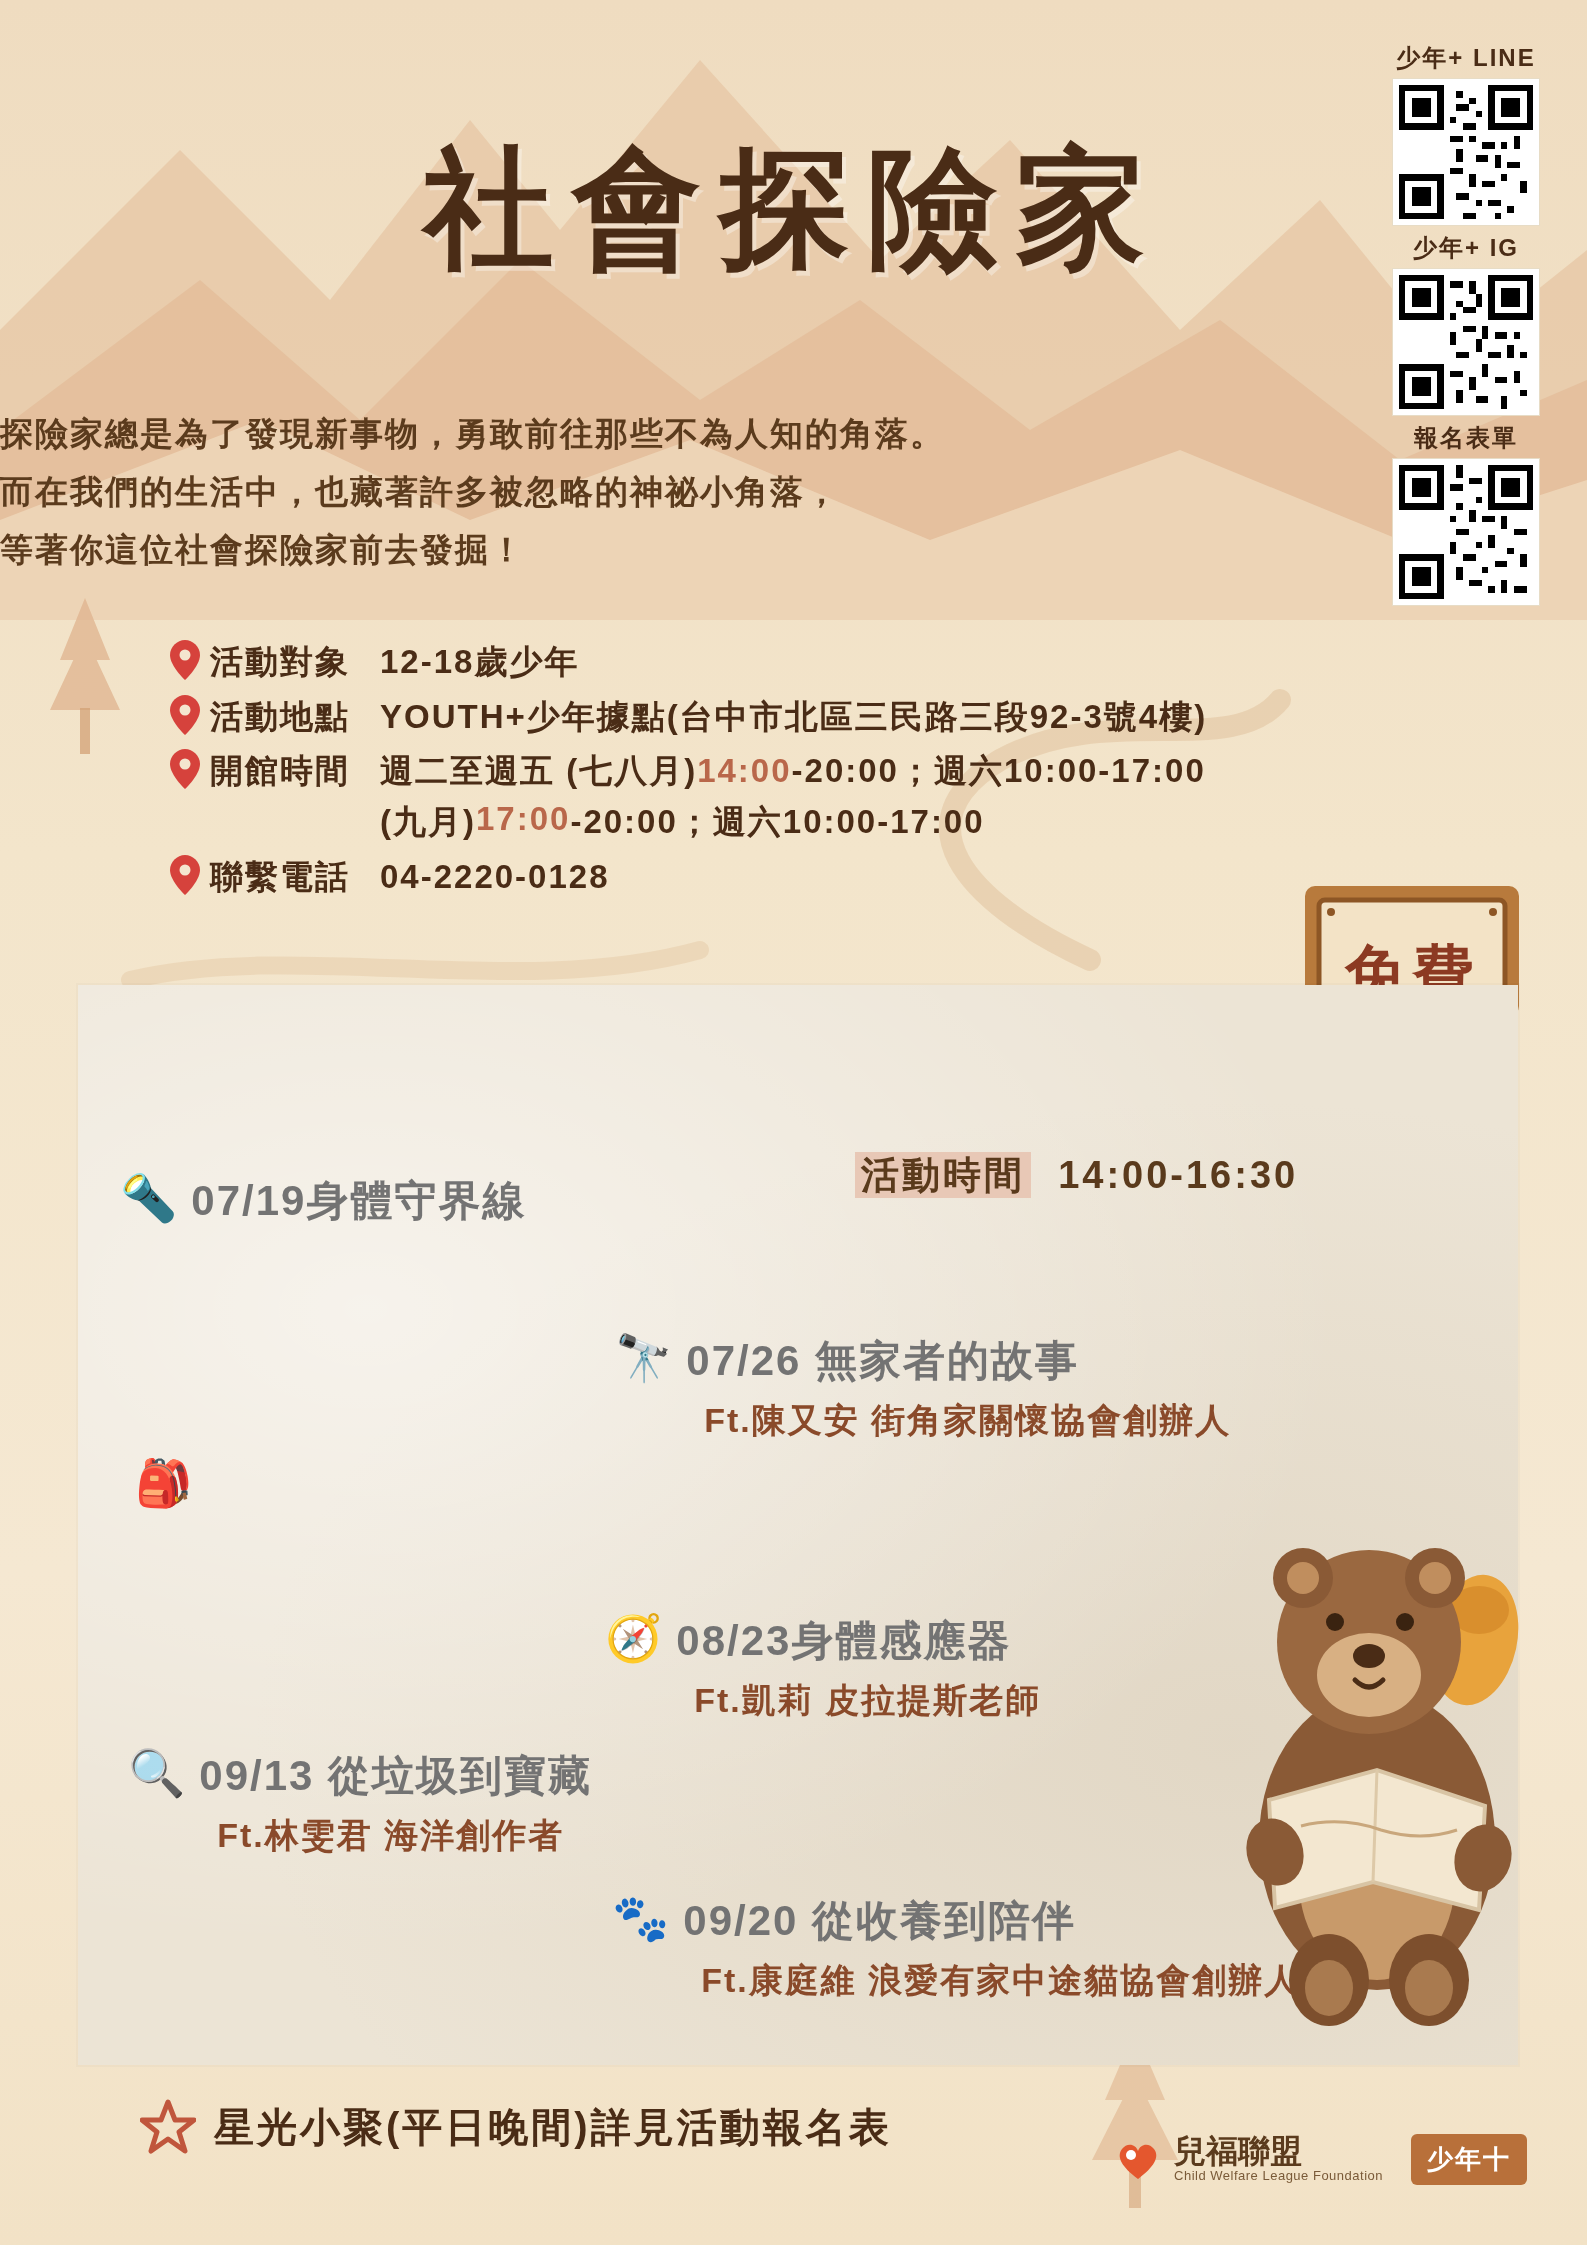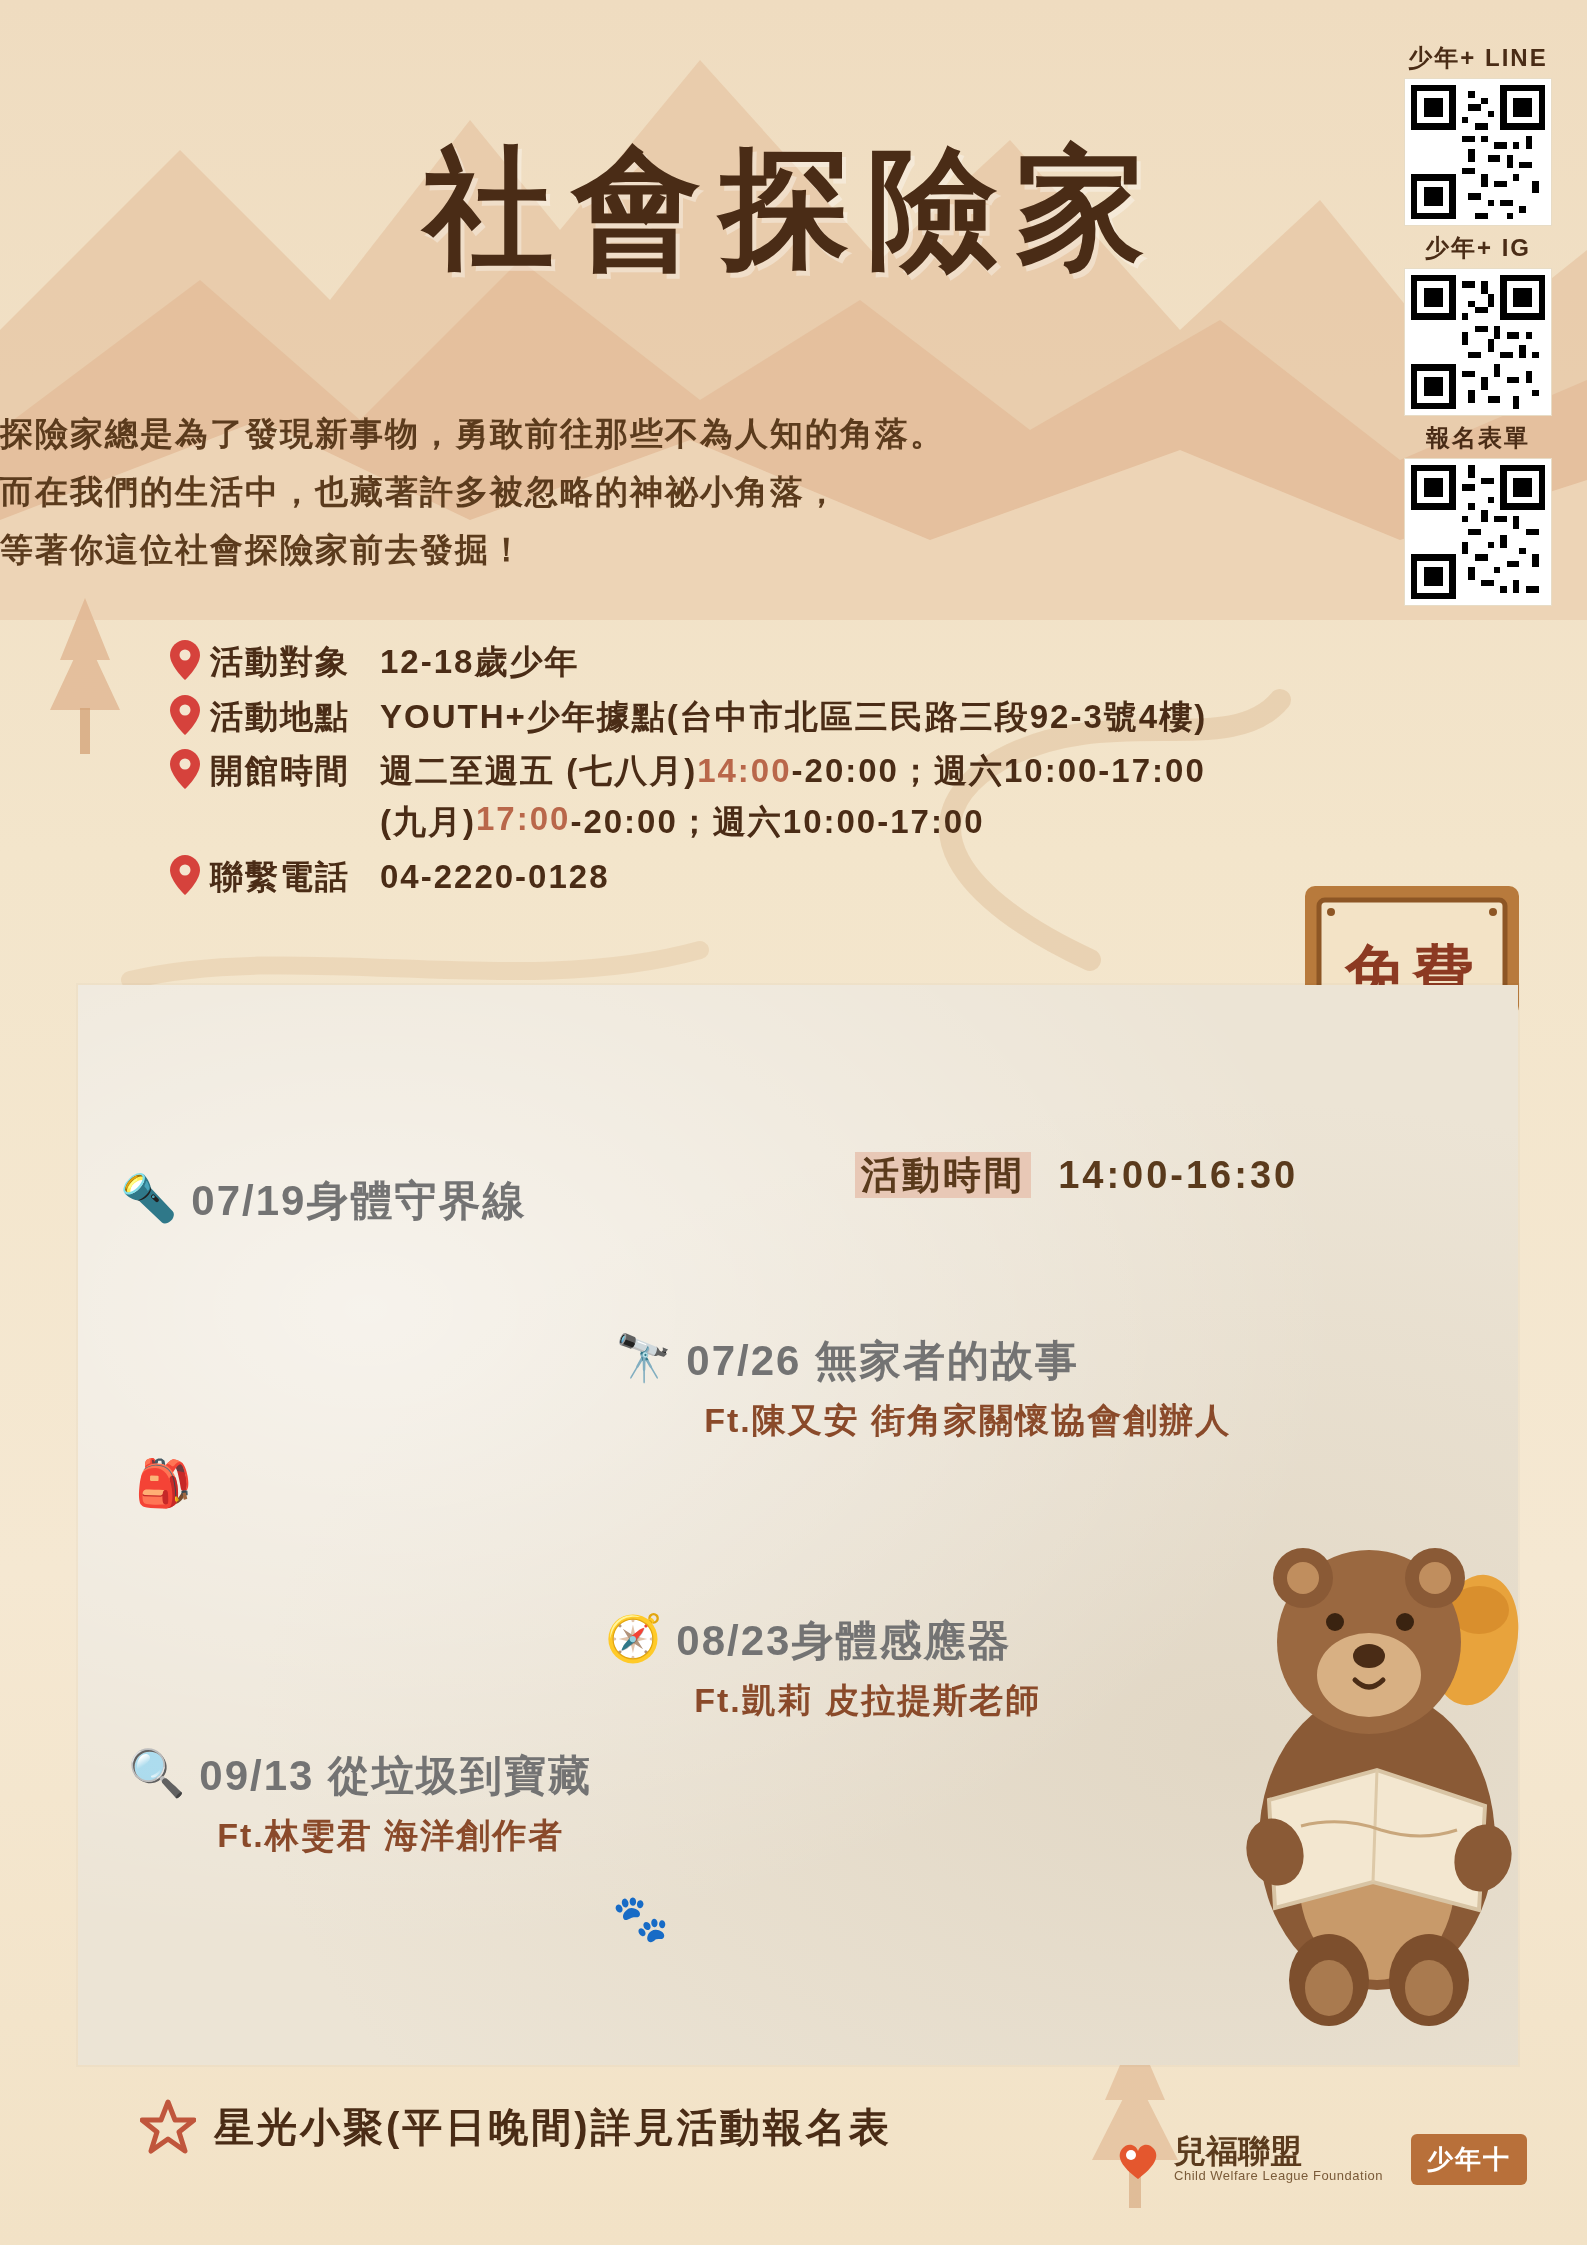--- a/index.html
+++ b/index.html
@@ -38,21 +38,21 @@
   }
   
   .info{position:absolute;left:170px;top:640px;color:#4a2c16;font-weight:bold;}
   .info-row{display:flex;align-items:flex-start;margin-bottom:10px;font-size:33px;letter-spacing:2px;line-height:1.35;}
   .pin{width:30px;height:40px;margin-right:10px;flex:0 0 auto;}
   .label{width:170px;flex:0 0 auto;}
   .value{white-space:nowrap;}
   .hl{color:#b9674a;}
   .info-sub{display:flex;font-size:33px;letter-spacing:2px;margin-left:210px;margin-top:-4px;margin-bottom:10px;}
   
-  .qr-col{position:absolute;right:24px;top:36px;width:170px;text-align:center;}
+  .qr-col{position:absolute;right:36px;top:36px;width:170px;text-align:center;}
   .qr-cap{font-size:24px;font-weight:bold;color:#4a2c16;letter-spacing:2px;margin:6px 0 4px;}
   .qr-box{width:148px;height:148px;margin:0 auto;background:#fff;padding:6px;box-sizing:border-box;border:1px solid #e7dcc6;}
   .qr-box svg{display:block;width:100%;height:100%;}
   
   .free-sign{position:absolute;right:60px;top:880px;width:230px;height:210px;}
   .free-text{position:absolute;left:0;right:0;top:52px;text-align:center;font-size:62px;font-weight:bold;color:#8c3a22;letter-spacing:6px;}
   
   .time-banner{position:absolute;left:855px;top:1150px;font-size:38px;font-weight:bold;color:#5a3a1c;letter-spacing:3px;}
   .time-banner .hi{background:#e8c8b6;padding:2px 6px;border-radius:0;}
   .session{position:absolute;display:flex;align-items:flex-start;}
@@ -350,20 +350,24 @@
 <div class="session" style="left:128px;top:1750px;">
   <div class="s-icon">🔍</div>
   <div>
     <div class="s-title">09/13 從垃圾到寶藏</div>
     <div class="s-sub">Ft.林雯君 海洋創作者</div>
   </div>
 </div>
 
 <div class="session" style="left:612px;top:1895px;">
   <div class="s-icon">🐾</div>
+  <div>
+    <div class="s-title">09/20 從收養到陪伴</div>
+    <div class="s-sub">Ft.康庭維 浪愛有家中途貓協會創辦人</div>
+  </div>
 </div>
 
 <svg class="bear" viewBox="0 0 330 560">
 
   <ellipse cx="258" cy="170" rx="42" ry="66" fill="#e8a33c" transform="rotate(12 258 170)"></ellipse>
   <ellipse cx="262" cy="140" rx="30" ry="24" fill="#d98f2d"></ellipse>
 
   <ellipse cx="160" cy="370" rx="118" ry="150" fill="#8a5a36"></ellipse>
   <ellipse cx="160" cy="400" rx="82" ry="110" fill="#b1μ" fill-opacity="0"></ellipse>
   <ellipse cx="160" cy="410" rx="78" ry="100" fill="#c89a6a"></ellipse>

